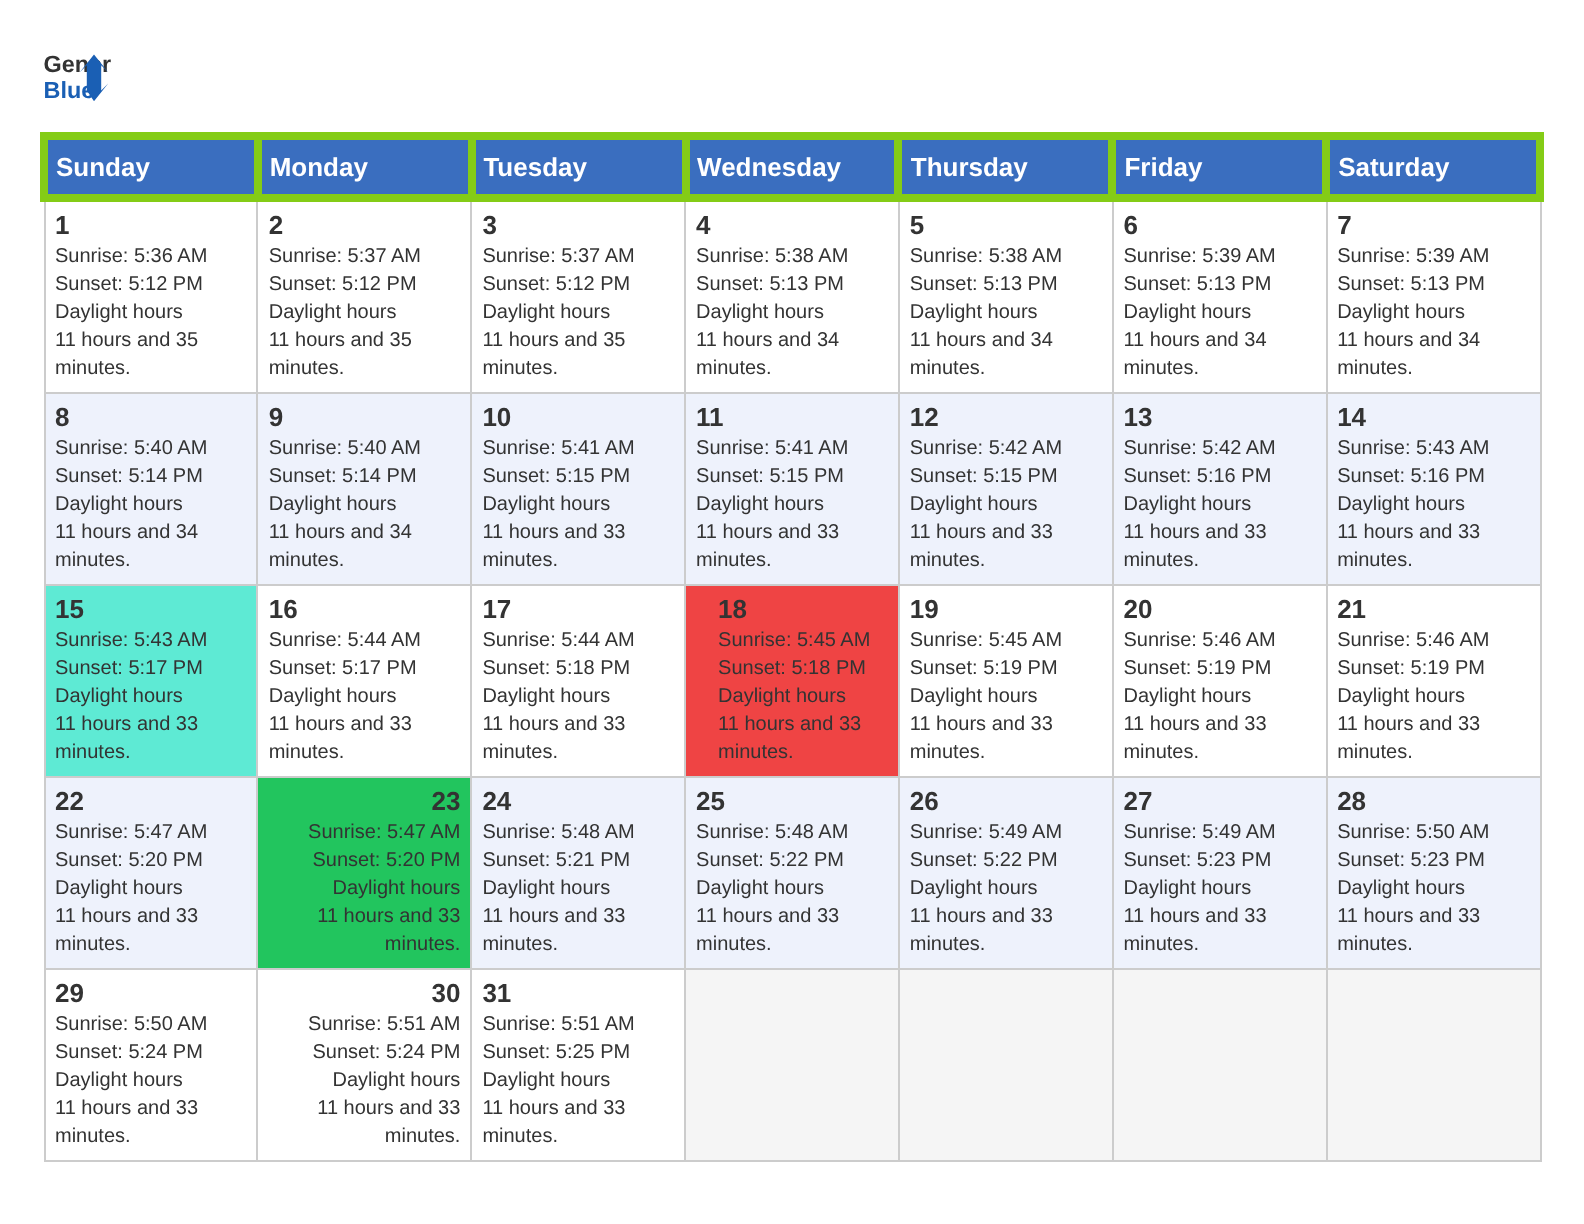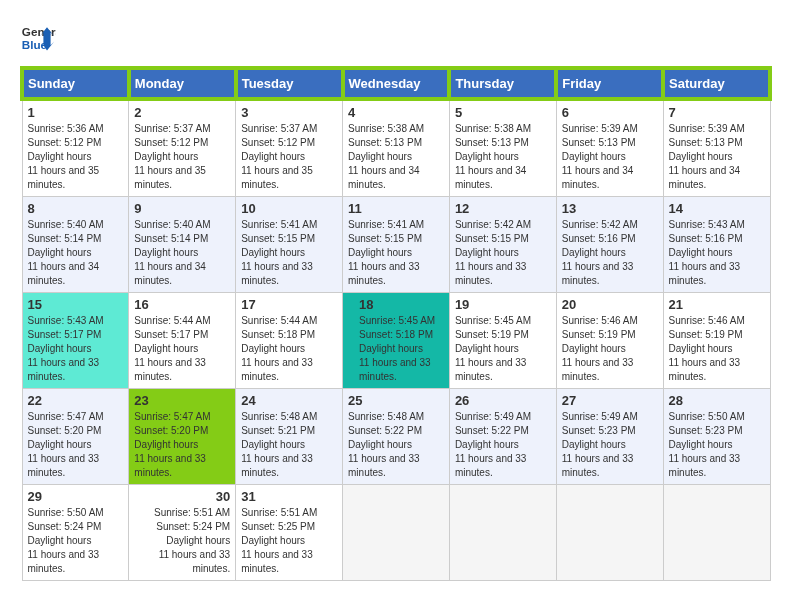--- a/index.html
+++ b/index.html
@@ -176,21 +176,21 @@
           <div class="day-info">Sunrise: 5:43 AM<br>Sunset: 5:17 PM<br>Daylight hours<br>11 hours and 33 minutes.</div>
         </td>
         <td style="background-color: rgb(255, 255, 255);">
           <span class="day-num">16</span>
           <div class="day-info">Sunrise: 5:44 AM<br>Sunset: 5:17 PM<br>Daylight hours<br>11 hours and 33 minutes.</div>
         </td>
         <td style="background-color: rgb(255, 255, 255);">
           <span class="day-num">17</span>
           <div class="day-info">Sunrise: 5:44 AM<br>Sunset: 5:18 PM<br>Daylight hours<br>11 hours and 33 minutes.</div>
         </td>
-        <td style="background-color: #14b8a6; padding-left: 16px;">
+        <td style="background-color: #ef4444; padding-left: 16px;">
           <span class="day-num">18</span>
           <div class="day-info">Sunrise: 5:45 AM<br>Sunset: 5:18 PM<br>Daylight hours<br>11 hours and 33 minutes.</div>
         </td>
         <td style="background-color: rgb(255, 255, 255);">
           <span class="day-num">19</span>
           <div class="day-info">Sunrise: 5:45 AM<br>Sunset: 5:19 PM<br>Daylight hours<br>11 hours and 33 minutes.</div>
         </td>
         <td style="background-color: rgb(255, 255, 255);">
           <span class="day-num">20</span>
           <div class="day-info">Sunrise: 5:46 AM<br>Sunset: 5:19 PM<br>Daylight hours<br>11 hours and 33 minutes.</div>
@@ -198,21 +198,21 @@
         <td style="background-color: rgb(255, 255, 255);">
           <span class="day-num">21</span>
           <div class="day-info">Sunrise: 5:46 AM<br>Sunset: 5:19 PM<br>Daylight hours<br>11 hours and 33 minutes.</div>
         </td>
       </tr>
       <tr>
         <td style="background-color: rgb(238, 242, 252);">
           <span class="day-num">22</span>
           <div class="day-info">Sunrise: 5:47 AM<br>Sunset: 5:20 PM<br>Daylight hours<br>11 hours and 33 minutes.</div>
         </td>
-        <td style="background-color: #84cc16;">
+        <td style="background-color: #22c55e; text-align: right;">
           <span class="day-num">23</span>
           <div class="day-info">Sunrise: 5:47 AM<br>Sunset: 5:20 PM<br>Daylight hours<br>11 hours and 33 minutes.</div>
         </td>
         <td style="background-color: rgb(238, 242, 252); margin-left: 40px;">
           <span class="day-num">24</span>
           <div class="day-info">Sunrise: 5:48 AM<br>Sunset: 5:21 PM<br>Daylight hours<br>11 hours and 33 minutes.</div>
         </td>
         <td style="background-color: rgb(238, 242, 252);">
           <span class="day-num">25</span>
           <div class="day-info">Sunrise: 5:48 AM<br>Sunset: 5:22 PM<br>Daylight hours<br>11 hours and 33 minutes.</div>

